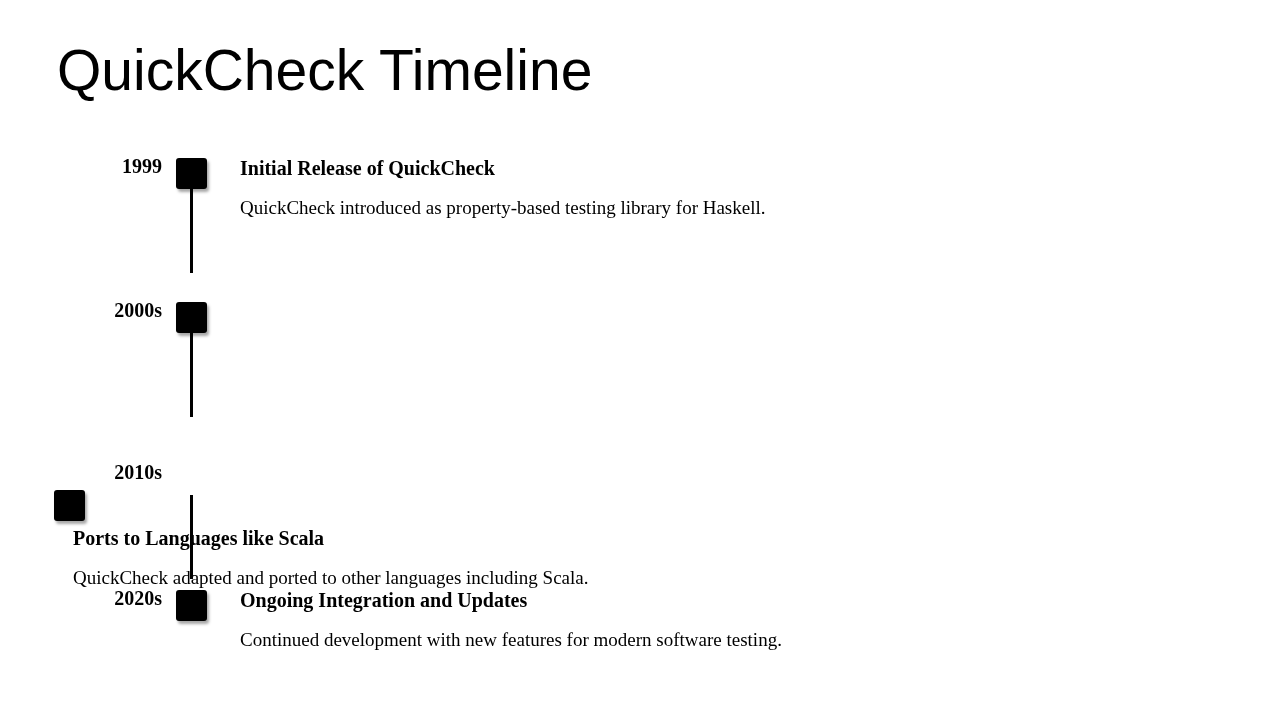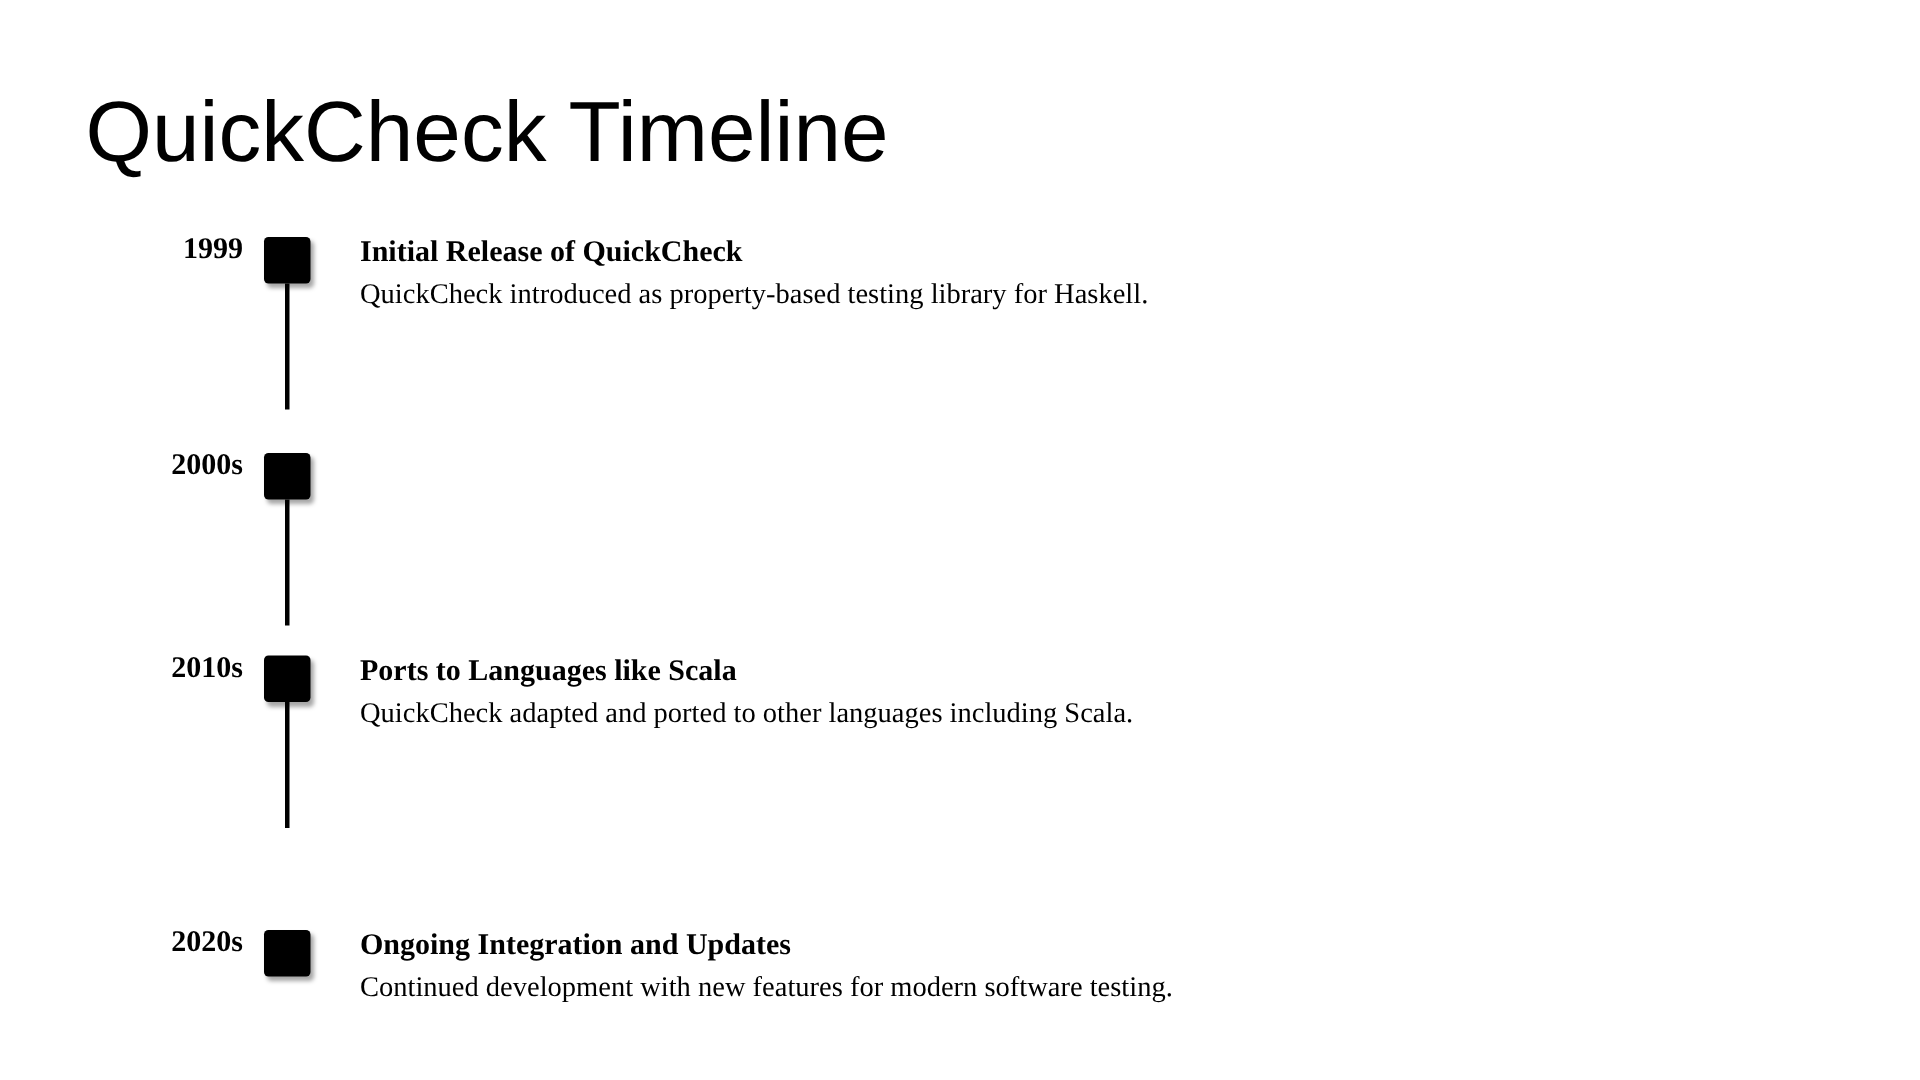--- a/index.html
+++ b/index.html
@@ -12,38 +12,38 @@
     width: 1280px;
     height: 720px;
     background: #ffffff;
     color: #000000;
     font-family: "Liberation Sans", sans-serif;
     overflow: hidden;
   }
   .page-title {
     position: absolute;
     left: 57px;
-    top: 54px;
+    top: 36px;
     font-size: 57px;
     font-weight: 400;
     line-height: 68px;
     white-space: nowrap;
     color: #000000;
   }
   .entry {
     position: absolute;
     left: 40px;
     display: flex;
     align-items: flex-start;
     font-family: Liberation Serif, serif;
   }
   .entry-1 { top: 151px; }
   .entry-2 { top: 295px; }
-  .entry-3 { top: 430px; }
-  .entry-4 { top: 613px; }
+  .entry-3 { top: 457px; flex-direction: column; }
+  .entry-4 { top: 583px; }
   .year {
     width: 122px;
     text-align: right;
     font-size: 20px;
     font-weight: 700;
     line-height: 22px;
     padding-top: 4px;
     white-space: nowrap;
   }
   .marker {
@@ -71,20 +71,21 @@
   .entry-heading {
     font-size: 20px;
     font-weight: 700;
     line-height: 34px;
     white-space: nowrap;
   }
   .entry-description {
     font-size: 19px;
     font-weight: 400;
     line-height: 24px;
+    margin-top: 11px;
     white-space: nowrap;
   }
 </style>
 </head>
 <body>
 
 <div class="canvas">
 
   <div class="page-title">QuickCheck Timeline</div>
 

